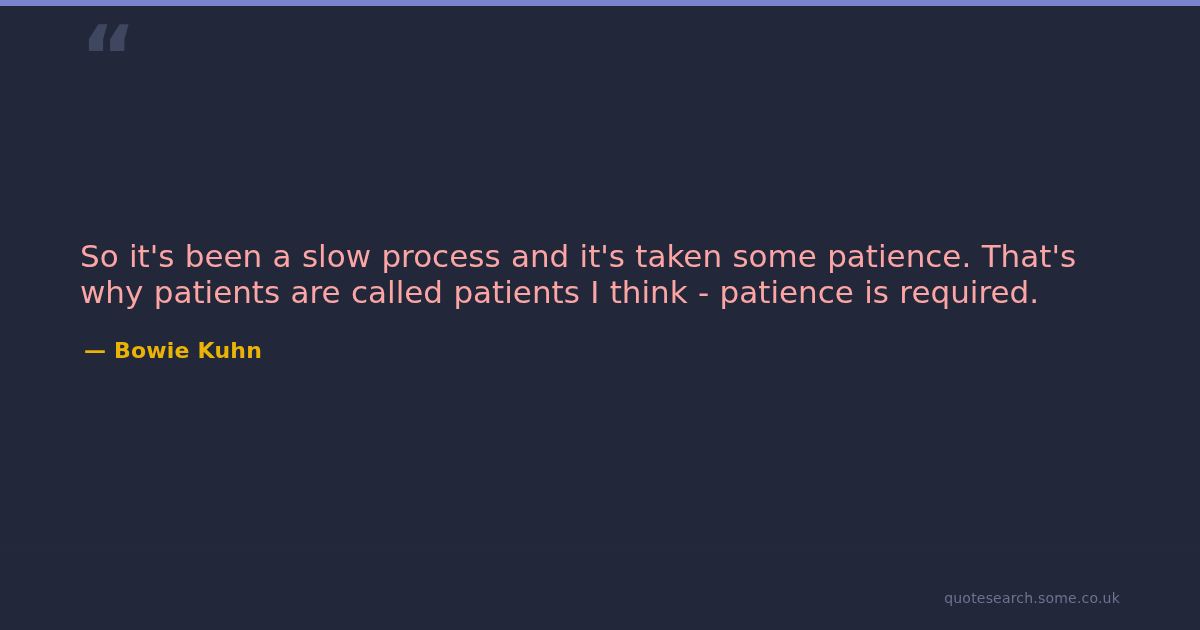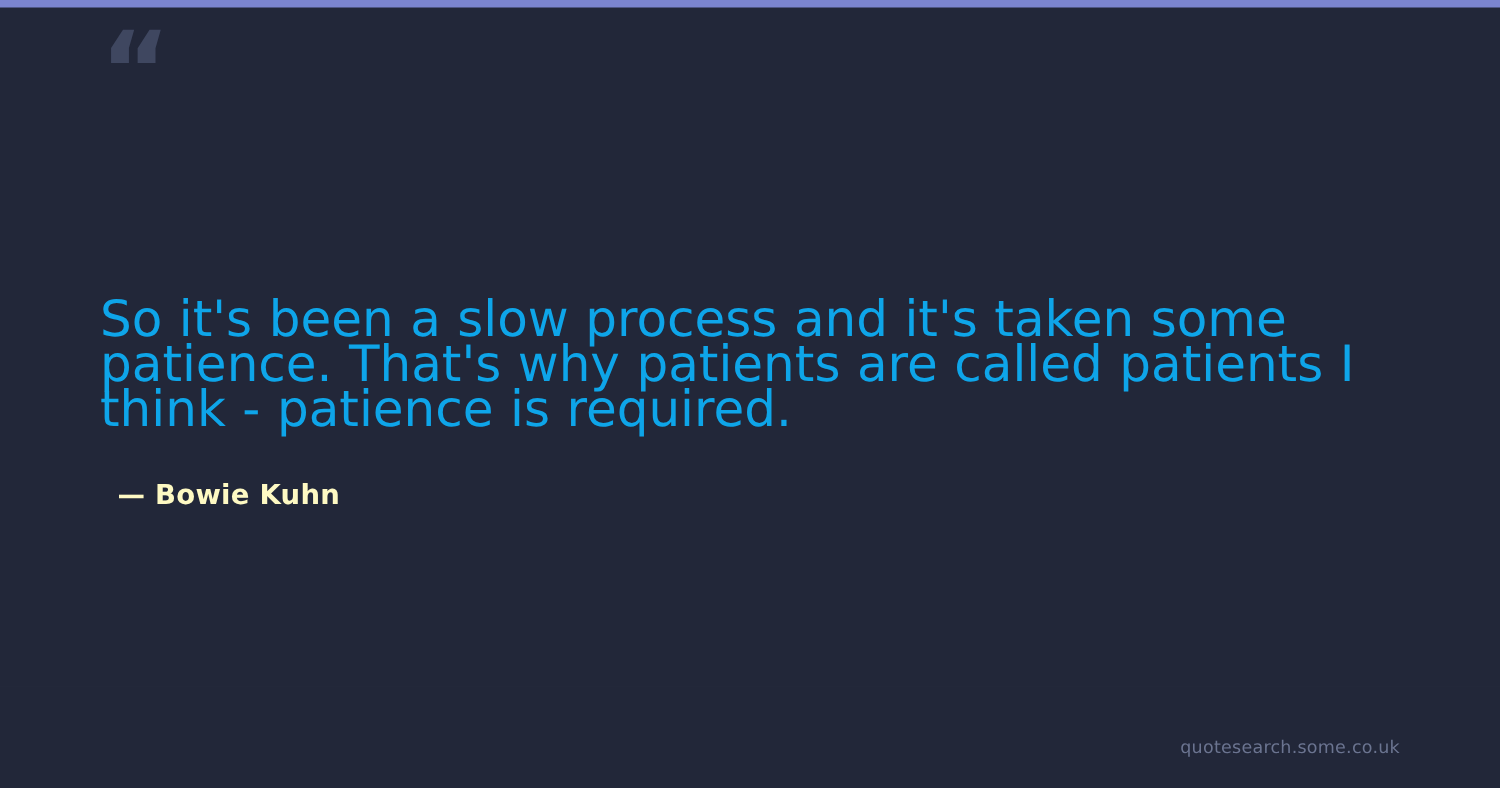--- a/index.html
+++ b/index.html
@@ -48,35 +48,35 @@
   .quote-body {
     position: absolute;
     left: 80px;
     top: 238px;
     width: 1040px;
   }
 
   .quote-text {
     margin: 0;
     font-family: "DejaVu Sans", sans-serif;
-    font-size: 40px;
+    font-size: 31px;
     font-weight: 400;
     line-height: 36px;
-    color: #0ea5e9;
+    color: #fca5a5;
     letter-spacing: 0px;
     word-spacing: 0.5px;
   }
 
   .quote-attribution {
-    margin: 14px;
+    margin: 4px;
     padding-top: 24px;
     font-family: "DejaVu Sans", sans-serif;
     font-size: 22px;
     font-weight: bold;
-    color: #fef9c3;
+    color: #eab308;
     letter-spacing: 0.2px;
   }
 
   .watermark {
     position: absolute;
     right: 80px;
     bottom: 24px;
     font-family: "DejaVu Sans", sans-serif;
     font-size: 14px;
     font-weight: 400;

